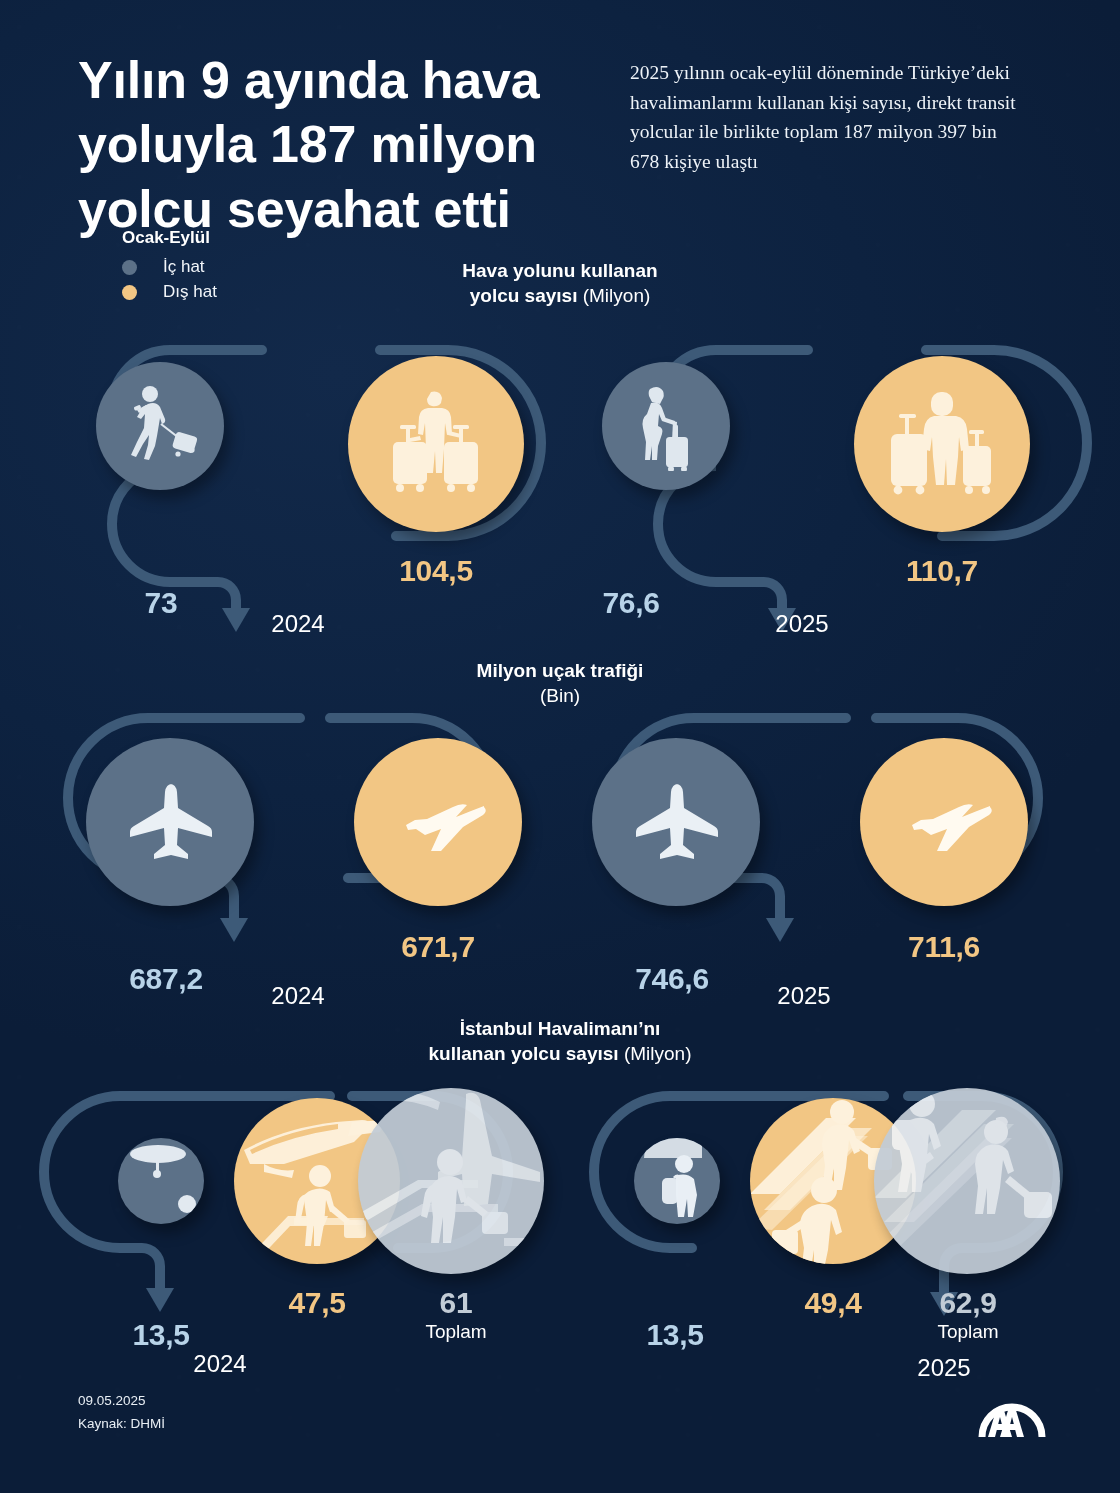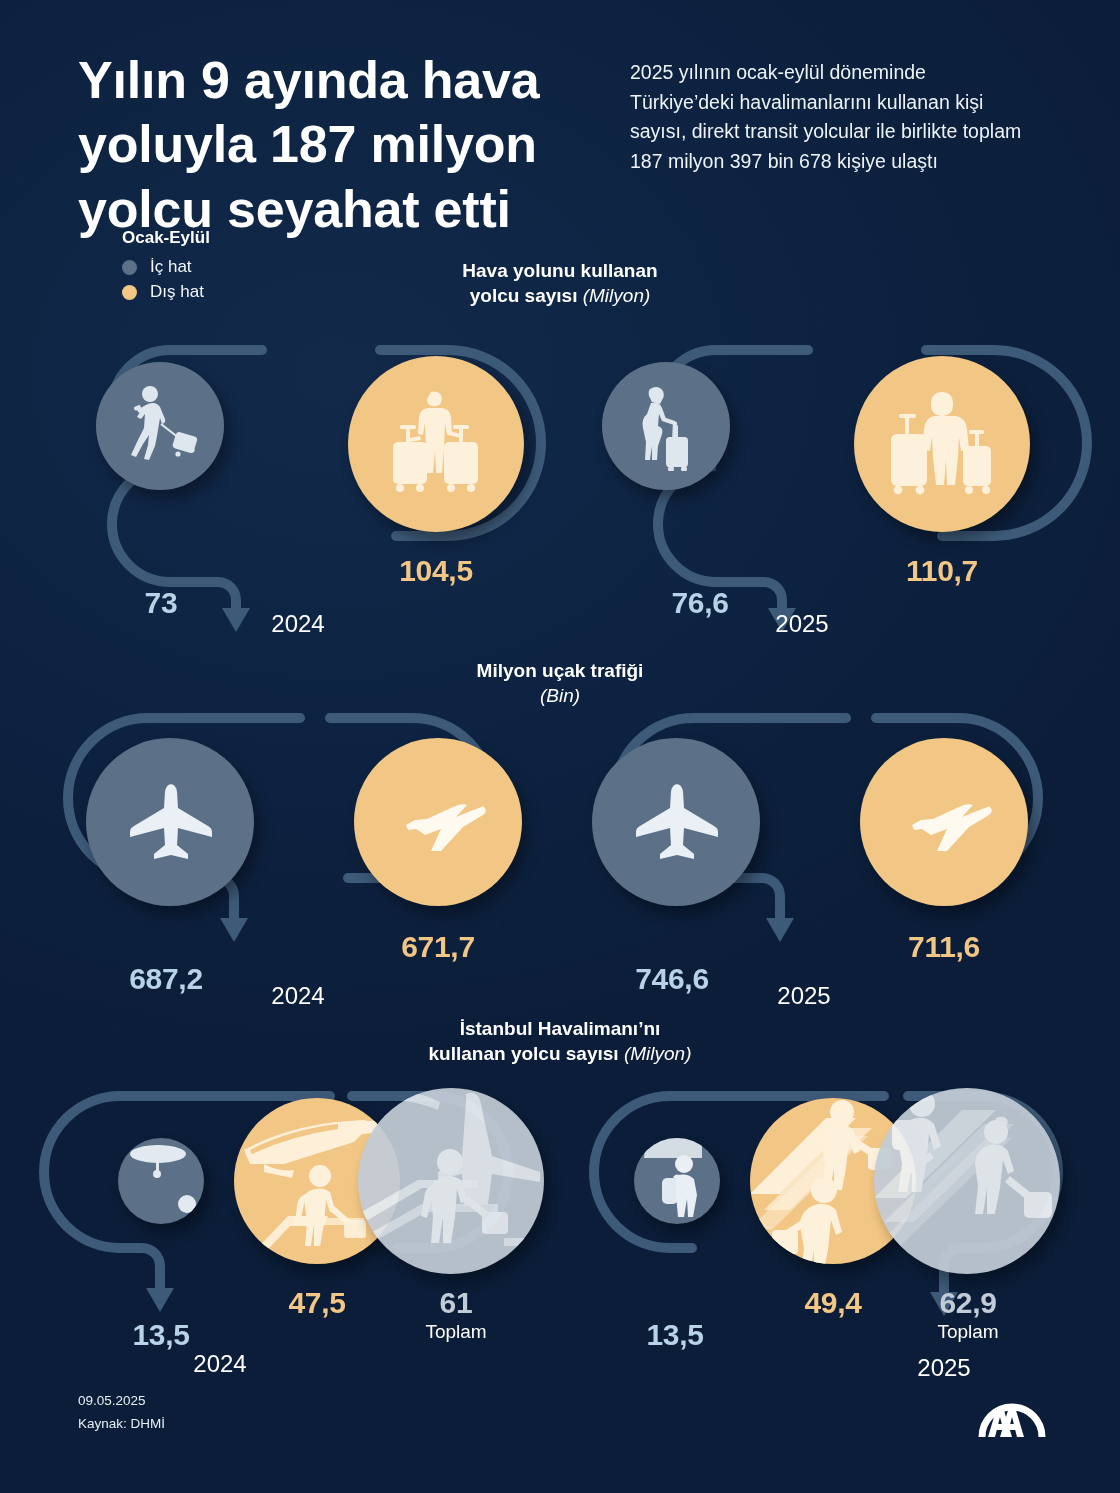--- a/index.html
+++ b/index.html
@@ -27,35 +27,35 @@
   }
 
   
   .title {
     position:absolute; left:78px; top:48px; width:510px;
     font-size:52px; line-height:1.24; font-weight:700; letter-spacing:-0.2px;
     color:#ffffff;
   }
   .lede {
     position:absolute; left:630px; top:58px; width:400px;
-    font-size:19.5px; line-height:1.52; font-weight:400; color:#eef3f8;
+    font-size:19.5px; line-height:1.52; font-weight:400; color:#eef3f8;font-family:Liberation Serif, serif;
   }
 
   
   .legend { position:absolute; left:78px; top:228px;margin-left:44px; }
   .legend-title { font-size:17px; font-weight:700; color:#ffffff; margin-bottom:9px; }
-  .legend-row { display:flex; align-items:center; gap:13px; margin-bottom:5px; }
+  .legend-row { display:flex; align-items:center; gap:26px; margin-bottom:5px; }
   .dot { width:15px; height:15px; border-radius:50%; display:inline-block; }
   .dot.ic { background:#5c7188; }
   .dot.dis { background:#f2c684; }
   .legend-label { font-size:17px; font-weight:500; color:#f2f6fa; }
 
   
   .sec-head { position:absolute; width:100%; text-align:center; font-size:19px; font-weight:700; color:#ffffff; line-height:1.34; }
-  .sec-head .unit { font-weight:500; font-style:italic; }
+  .sec-head .unit { font-weight:500; }
 
   
   .block { position:absolute; left:0; width:1120px; }
 
   .svgpath { position:absolute; left:0; top:0; overflow:visible; }
 
   .bubble {
     position:absolute; border-radius:50%;
     display:flex; align-items:center; justify-content:center;
     box-shadow: 6px 9px 14px rgba(0,0,0,.34);
@@ -190,21 +190,21 @@
             <circle cx="39" cy="102" r="4.4"></circle>
           <rect x="82" y="58" width="28" height="40" rx="5"></rect>
           <rect x="94" y="44" width="4" height="15" rx="1.6"></rect>
           <rect x="88" y="42" width="15" height="4" rx="1.6"></rect>
           <circle cx="88" cy="102" r="4"></circle>
             <circle cx="105" cy="102" r="4"></circle>
         </g>
       </svg>
     </div>
 
-    <div class="val ic" style="left:640px; top:214px; width:120px;">76,6</div>
+    <div class="val ic" style="left:571px; top:214px; width:120px;">76,6</div>
     <div class="val dis" style="left:880px; top:214px; width:124px;">110,7</div>
     <div class="year" style="left:742px; top:270px; width:120px;">2025</div>
   </div>
 
   <div class="sec-head" style="top:658px;">
     <span>Milyon uçak trafiği</span><br>
     <span class="unit">(Bin)</span>
   </div>
 
   <div class="block" style="top:710px; height:300px;">

